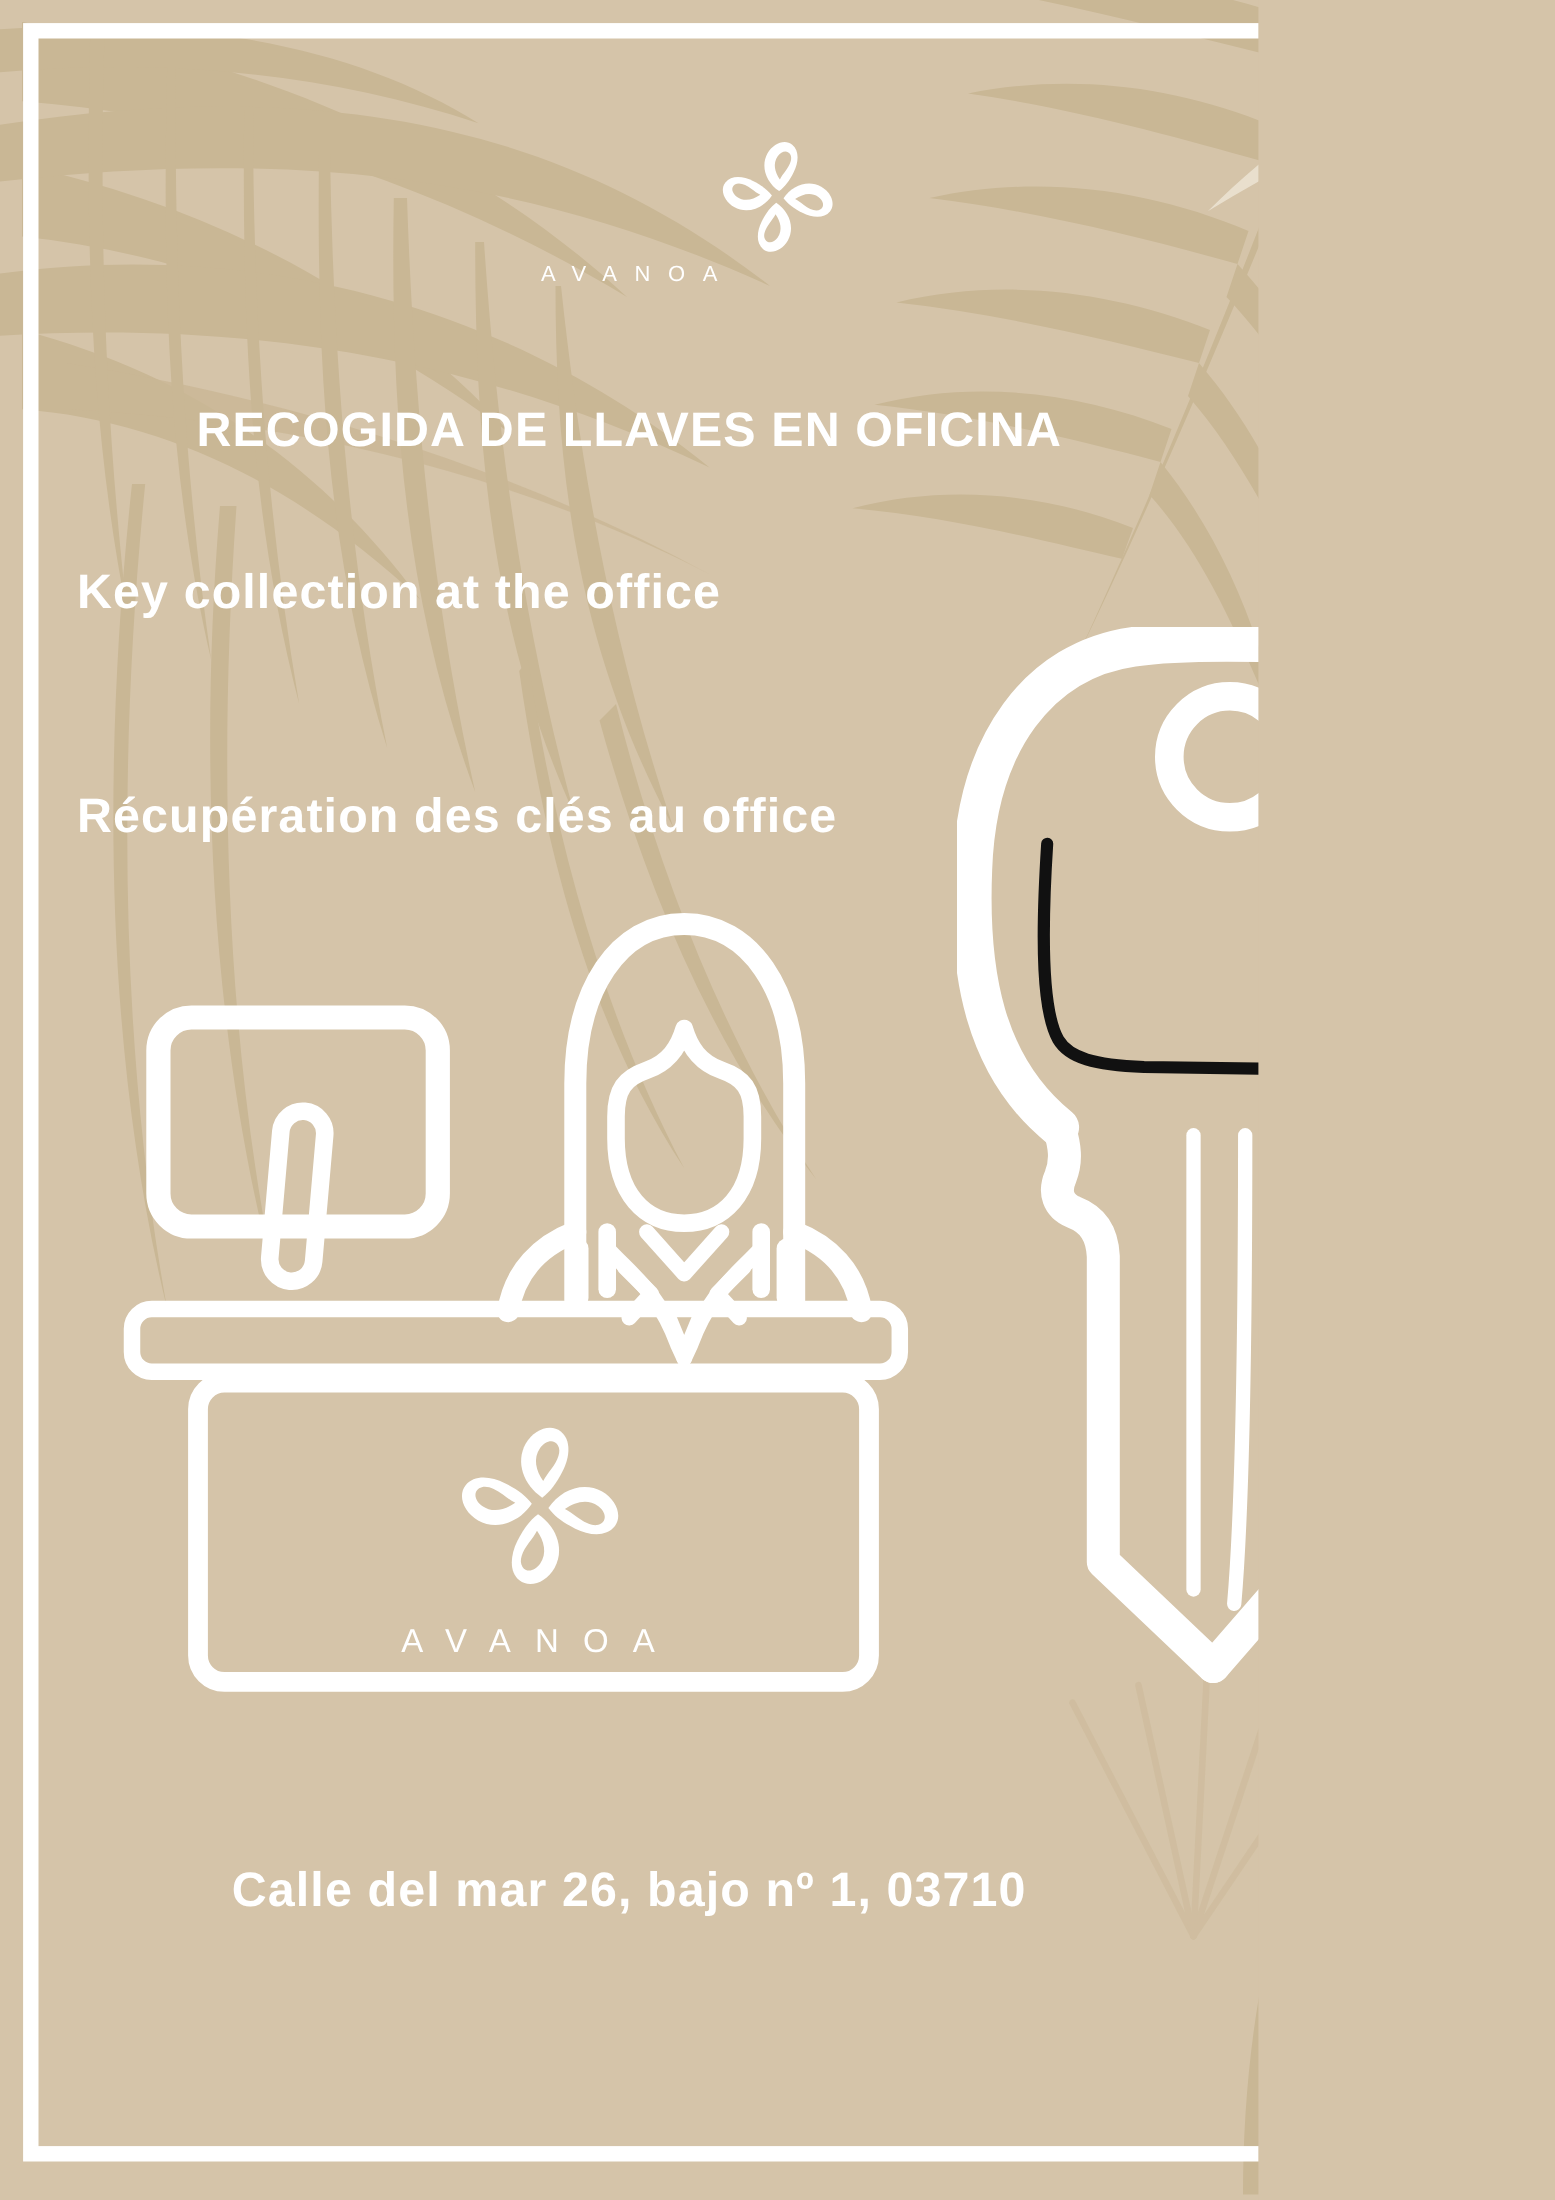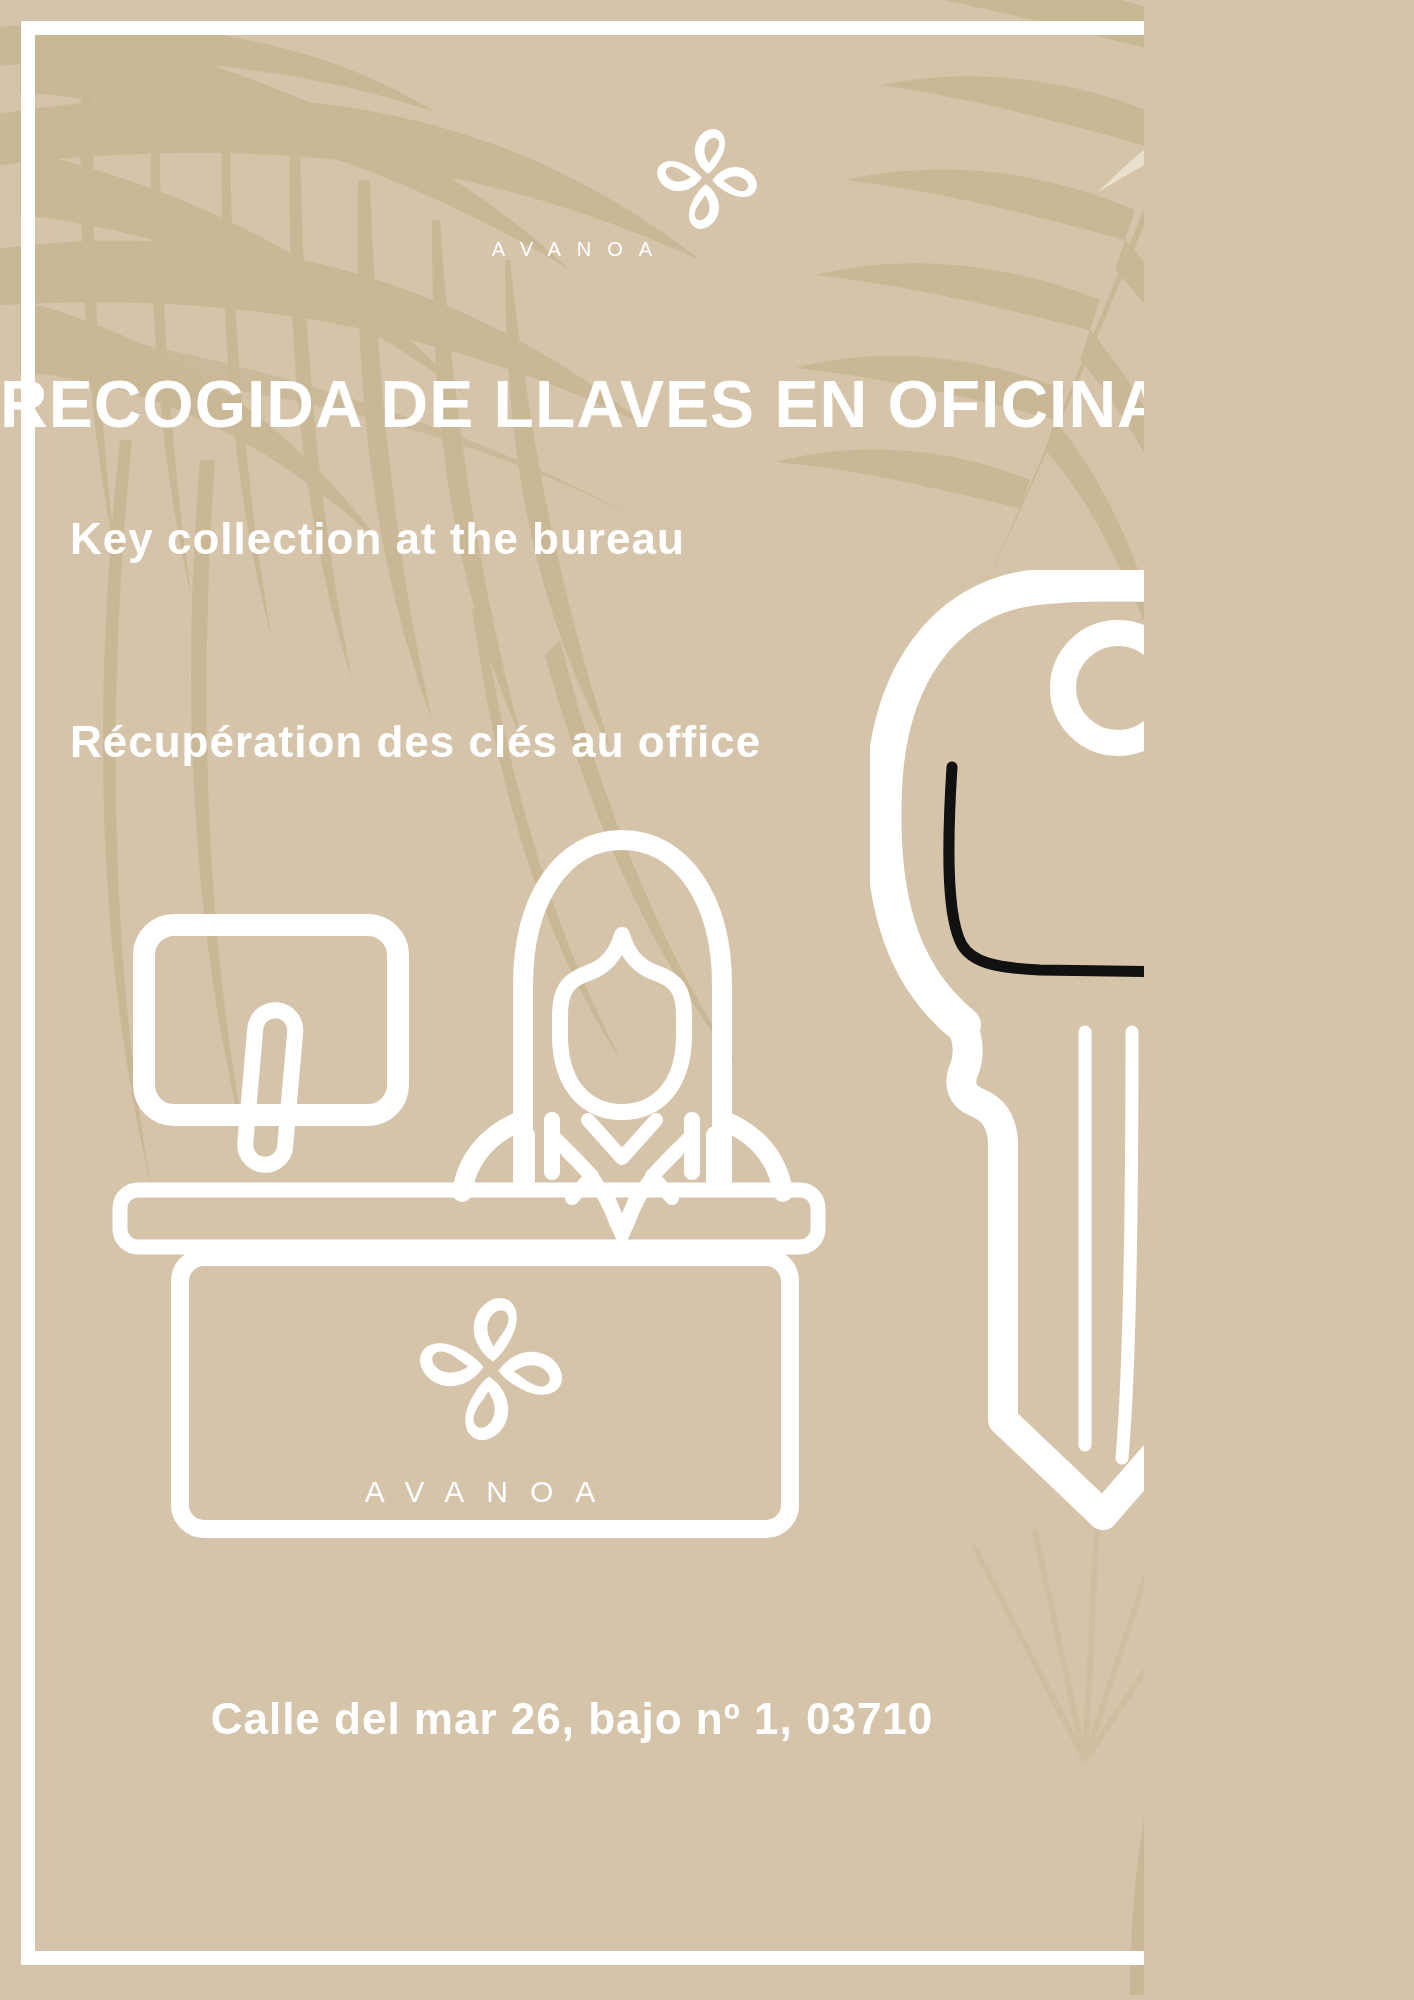--- a/index.html
+++ b/index.html
@@ -15,21 +15,21 @@
   svg{display:block;}
   .bg-svg{position:absolute;left:0;top:0;}
   .brand-block{left:0;right:0;top:80px;text-align:center;}
   .brand-text{
     left:0;right:0;top:238px;text-align:center;
     font-size:20px;font-weight:400;letter-spacing:16px;padding-left:16px;
     color:#ffffff;
   }
   .headline{
     left:0;right:0;top:366px;text-align:center;
-    font-size:66px;font-weight:700;letter-spacing:1px;
+    font-size:44px;font-weight:700;letter-spacing:1px;
     white-space:nowrap;
   }
   .subtitle{
     left:70px;font-size:44px;font-weight:700;letter-spacing:1px;white-space:nowrap;
   }
   .subtitle.s0{top:514px;}
   .subtitle.s1{top:616px;}
   .subtitle.s2{top:717px;}
   .address{
     left:0;right:0;text-align:center;font-size:44px;font-weight:700;
@@ -119,21 +119,21 @@
         <use href="#petal" transform="rotate(180)"></use>
         <use href="#petal" transform="rotate(270)"></use>
       </g>
     </defs>
     <use href="#flower" transform="translate(707,179) scale(0.66)"></use>
   </svg>
   <div class="abs brand-text">AVANOA</div>
 
   <div class="abs headline">RECOGIDA DE LLAVES EN OFICINA</div>
 
-  <div class="abs subtitle s0">Key collection at the bureau</div>
+  <div class="abs subtitle s0">Key collection at the office</div>
   <div class="abs subtitle s2">Récupération des clés au office</div>
 
   <svg class="abs" style="left:870px;top:570px;" width="500" height="1000" viewBox="0 0 500 1000">
     <g fill="none" stroke="#ffffff" stroke-linecap="round" stroke-linejoin="round">
 
       <path stroke-width="36" d="M 93,455 C 25,400 10,315 14,220 C 18,105 75,30 160,18 C 200,12 290,12 335,18 C 420,30 478,105 482,220 C 486,315 470,400 402,455"></path>
 
       <circle cx="248" cy="118" r="55" stroke-width="26"></circle>
 
       <path stroke-width="30" d="M 93,455 C 98,472 100,485 94,500 C 88,514 92,526 106,532 C 124,539 132,552 133,572 L 133,850 L 233,945"></path>

